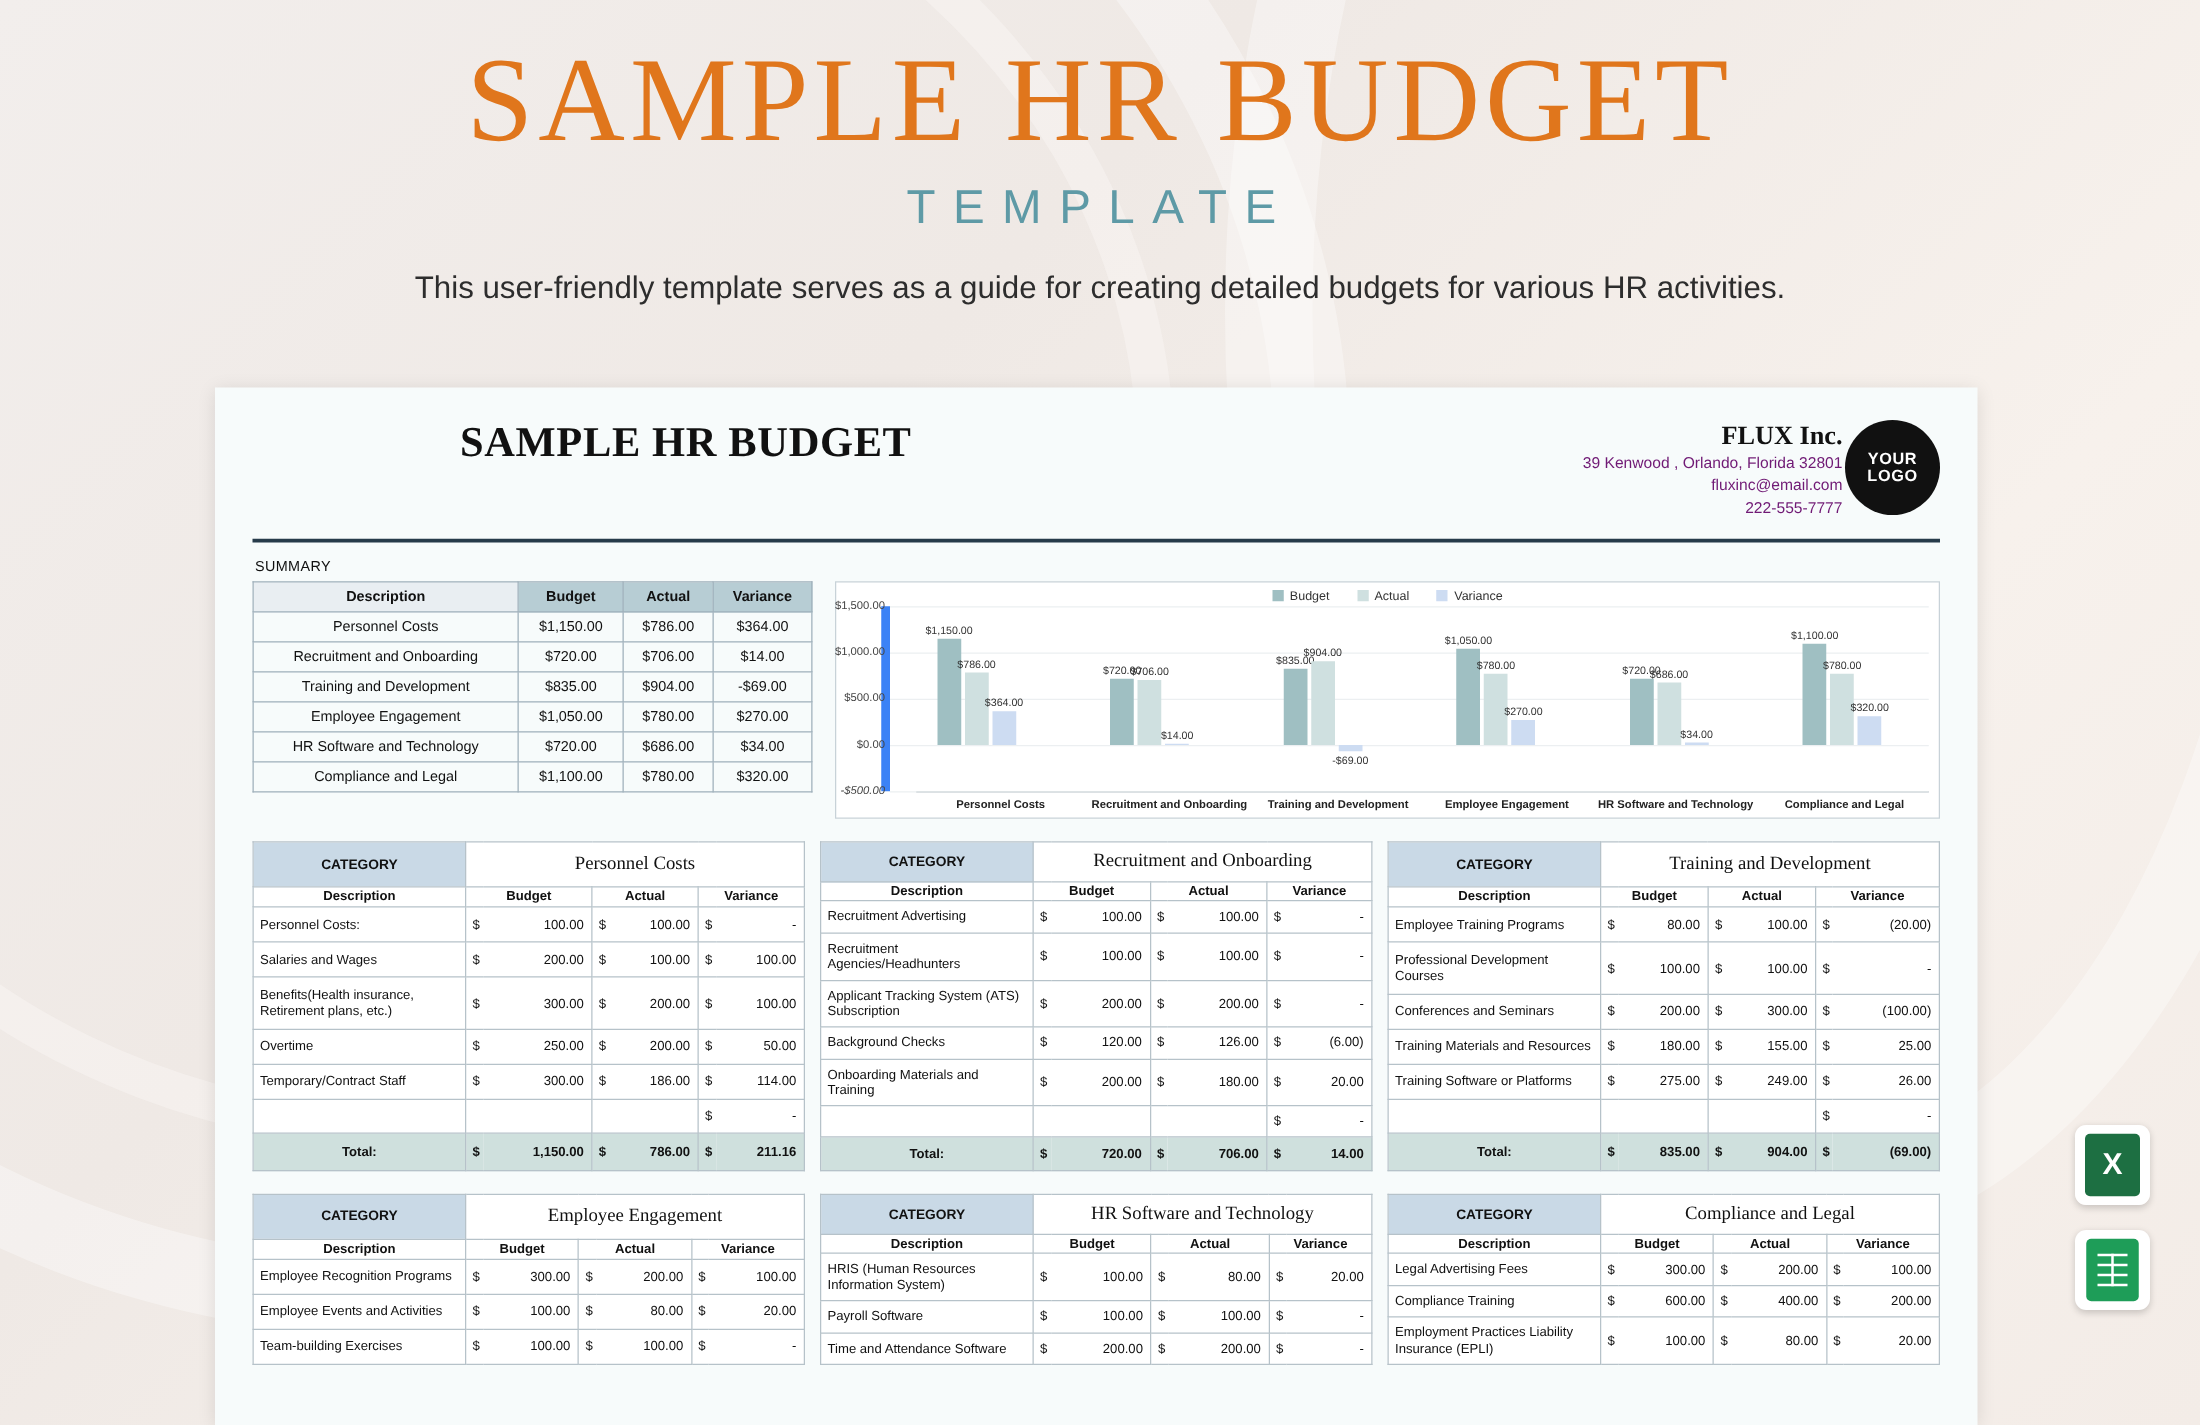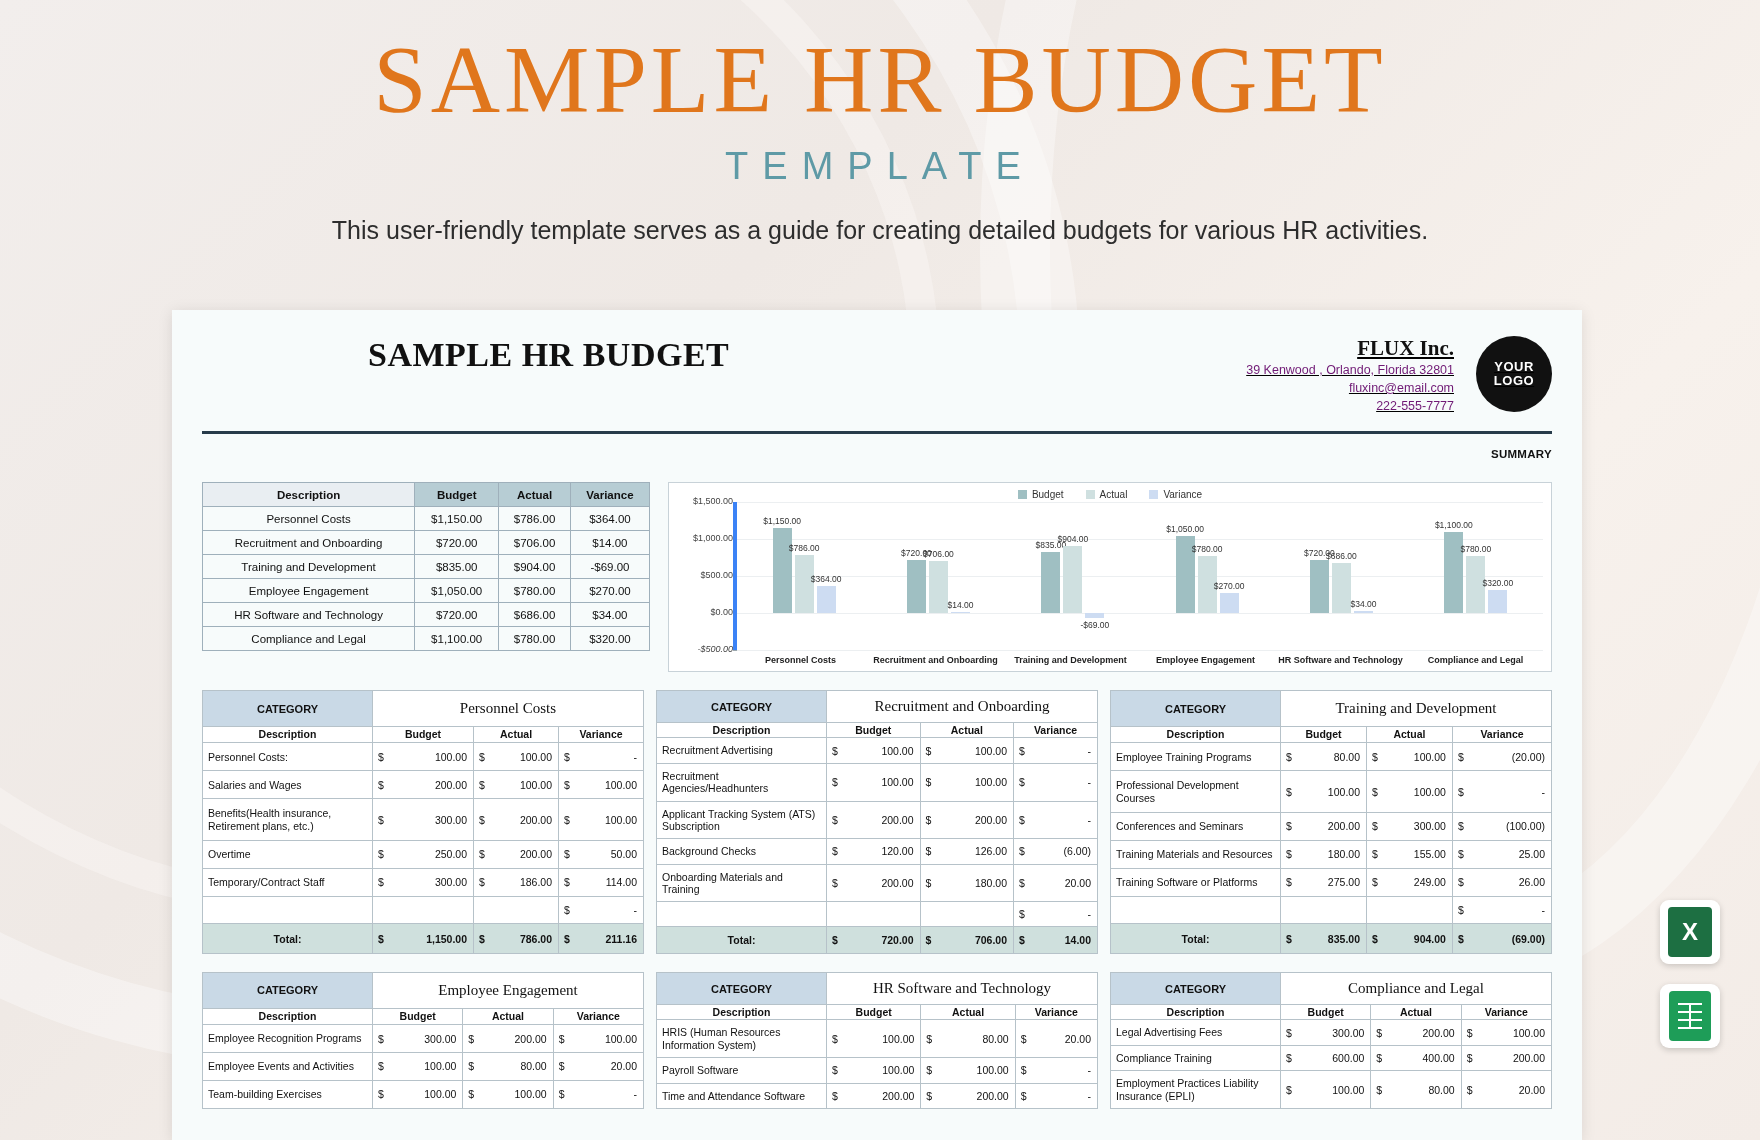--- a/index.html
+++ b/index.html
@@ -72,43 +72,42 @@
     padding-bottom: 16px;
   }
   .doc-title {
     font-family: "Liberation Serif", serif;
     font-weight: bold;
     font-size: 34px;
     color: #111;
     margin-left: 166px;
     letter-spacing: 0.5px;
   }
-  .company-block { text-align: right; display:flex; align-items:flex-start; gap: 22px; text-decoration: underline;}
+  .company-block { text-align: right; display:flex; align-items:flex-start; gap: 2px;}
   .company-text { text-align: right; }
   .company-name {
     font-family: "Liberation Serif", serif;
     font-weight: bold;
     font-size: 21px;
     color: #111;
   }
   .company-line { font-size: 12.5px; color: #701a75; line-height: 1.45; }
   .logo-circle {
     width: 76px; height: 76px; border-radius: 50%;
     background: #111; color: #fff;
     display: flex; flex-direction: column; align-items: center; justify-content: center;
     font-size: 13px; font-weight: bold; letter-spacing: 0.5px; line-height: 1.05;
   }
 
   .summary-label {
     font-size: 11.5px;
-    font-weight: bold;
+    font-weight: normal;
     color: #111;
-    margin: 14px 0 22px 2px;
+    margin: 14px 0 5px 2px;
     letter-spacing: 0.3px;
-    text-align: right;
   }
 
   .mid-row { display: flex; gap: 18px; align-items: flex-start; }
 
   table { border-collapse: collapse; }
   .summary-table { width: 448px; font-size: 11.5px; }
   .summary-table th, .summary-table td {
     border: 1px solid #9fb0bb;
     padding: 5.5px 6px;
     text-align: center;
@@ -129,22 +128,22 @@
     padding: 6px 8px 4px 8px;
   }
   .chart-legend {
     display: flex; justify-content: center; gap: 22px;
     font-size: 10px; color: #333; margin-bottom: 2px;
   }
   .chart-legend span.sw { display:inline-block; width:9px; height:9px; margin-right:5px; vertical-align:-1px;}
   .plot {
     position: relative;
     height: 148px;
-    margin-left: 56px;
-    border-left: 4px solid #3b82f6;
+    margin-left: 28px;
+    border-left: 7px solid #3b82f6;
   }
   .ylab {
     position: absolute; left: -56px; width: 52px; text-align: right;
     font-size: 9px; color: #444;
   }
   .gridline { position: absolute; left: 0; right: 0; border-top: 1px solid #eceff1; }
   .bars { position: absolute; left: 0; right: 0; top: 0; bottom: 0; display: flex; }
   .group { flex: 1; display: flex; align-items: flex-end; justify-content: center; gap: 3px; position: relative; }
   .bar { width: 19px; position: relative; }
   .bar.budget { background: #9fbfc2; }

